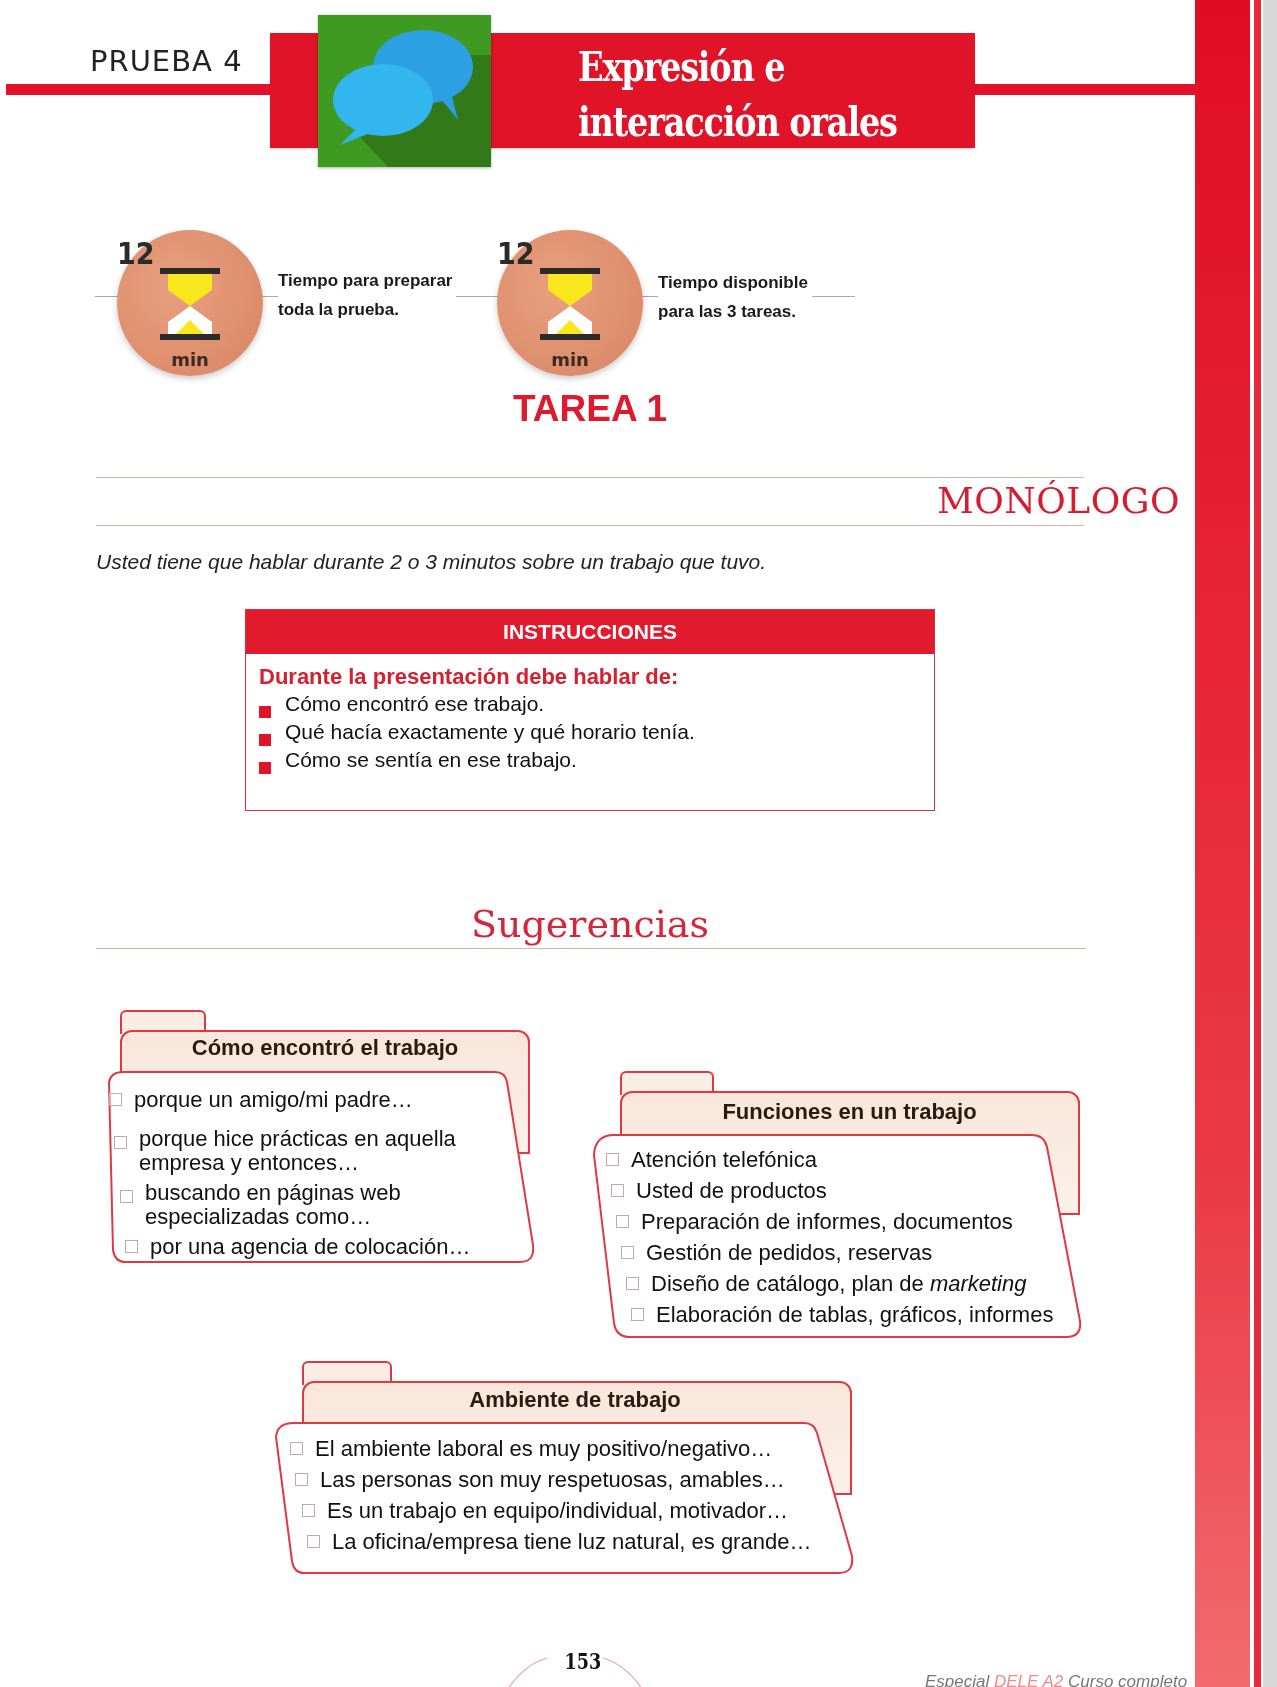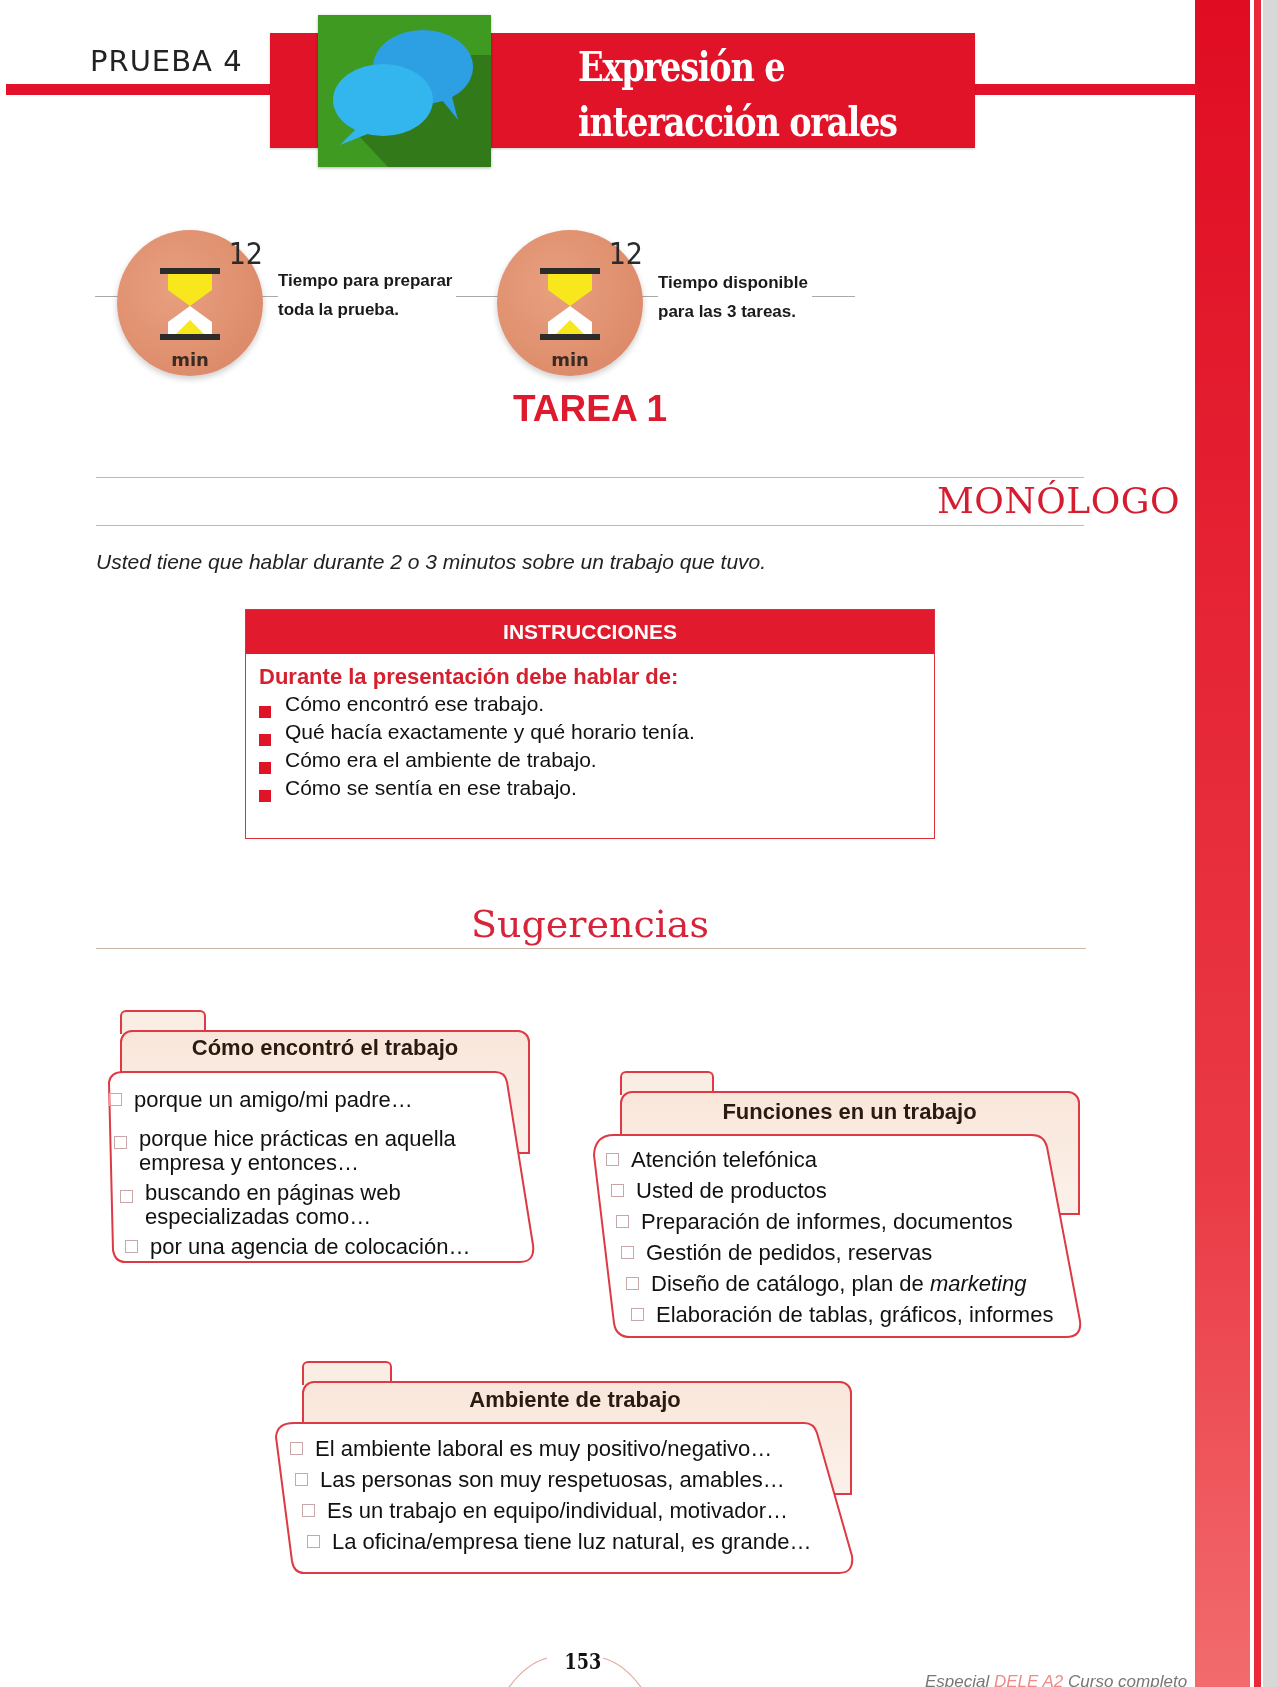--- a/index.html
+++ b/index.html
@@ -11,31 +11,31 @@
   .prueba{left:90px;top:44px;font-size:29px;letter-spacing:1px;color:#222;font-family:"DejaVu Sans",sans-serif;}
   .red-block{left:270px;top:33px;width:705px;height:115px;background:#e11328;box-shadow:0 1px 2px rgba(0,0,0,.2);}
   .green-sq{left:318px;top:15px;width:173px;height:152px;background:#3f9a22;overflow:hidden;box-shadow:0 1px 3px rgba(0,0,0,.3);}
   .title{left:578px;top:40px;color:#fff;font-family:"DejaVu Serif","Liberation Serif",serif;font-weight:bold;font-size:41px;line-height:55px;letter-spacing:-1.5px;transform:scaleX(.82);transform-origin:left top;white-space:nowrap;}
   .stripe{left:1195px;top:0;width:55px;height:1687px;background:linear-gradient(#e00c22,#ea3a46 70%,#f26b6d);}
   .stripe2{left:1254px;top:0;width:7px;height:1687px;background:#e9283a;}
   .edge{left:1263px;top:0;width:14px;height:1687px;background:#d8d8d8;}
   
   .tline{height:1px;background:#aaa;}
   .timer{width:146px;height:146px;border-radius:50%;background:radial-gradient(circle at 40% 40%,#e8a07f,#d98463);box-shadow:0 3px 6px rgba(0,0,0,.2);}
-  .timer .num{position:absolute;left:0;right:0;top:6px;text-align:right;font-weight:normal;font-size:30px;color:#2a2a2a;font-family:"DejaVu Sans Condensed","DejaVu Sans",sans-serif;}
+  .timer .num{position:absolute;left:0;right:0;top:6px;text-align:left;font-weight:bold;font-size:30px;color:#2a2a2a;font-family:"DejaVu Sans Condensed","DejaVu Sans",sans-serif;}
   .timer .min{position:absolute;left:0;right:0;bottom:6px;text-align:center;font-weight:bold;font-size:18px;color:#3a2a22;}
   .timer svg{position:absolute;left:43px;top:38px;}
   .ttext{font-size:17px;font-weight:bold;line-height:29px;color:#1a1a1a;font-family:"Liberation Sans",sans-serif;}
   
   .tarea{left:0;width:1180px;top:388px;text-align:center;font-size:37px;font-weight:bold;color:#de1b2e;font-family:"Liberation Sans",sans-serif;}
   .hr{height:1px;background:#c9b7a8;}
   .mono{left:0;width:1180px;top:480px;text-align:right;font-size:36px;color:#d51d30;font-family:"DejaVu Serif","Liberation Serif",serif;letter-spacing:.5px;}
   .intro{left:96px;top:550px;font-size:21px;font-style:italic;color:#222;font-family:"Liberation Sans",sans-serif;}
   
-  .instr{left:245px;top:609px;width:690px;height:230px;border:1.5px solid #d9303c;box-sizing:border-box;background:#fff;}
+  .instr{left:245px;top:609px;width:690px;height:202px;border:1.5px solid #d9303c;box-sizing:border-box;background:#fff;}
   .instr-head{height:44px;background:#e11a2d;color:#fff;font-weight:bold;text-align:center;font-size:21px;line-height:44px;font-family:"Liberation Sans",sans-serif;}
   .instr-lead{margin:10px 0 0 13px;color:#d5202f;font-weight:bold;font-size:22px;font-family:"Liberation Sans",sans-serif;}
   .instr ul{list-style:none;margin:0;padding:0 0 0 13px;}
   .instr li{font-size:21px;line-height:28px;font-family:"Liberation Sans",sans-serif;color:#111;display:flex;align-items:flex-end;}
   .sq{display:inline-block;width:12px;height:12px;background:#e01428;margin-right:14px;}
   .sug{left:0;width:1180px;top:902px;text-align:center;font-size:38px;color:#d8243a;font-family:"DejaVu Serif","Liberation Serif",serif;}
   
   .folder{position:absolute;}
   .folder .tab{position:absolute;background:#faeee4;border:2px solid #dd3a45;border-bottom:none;border-radius:6px 6px 0 0;}
   .folder .back{position:absolute;background:linear-gradient(#f9e6da,#fbf1ea);border:2px solid #dd3a45;border-radius:12px 12px 0 0;}
@@ -120,24 +120,20 @@
     <li>
         <span class="sq"></span>
         <span>Cómo encontró ese trabajo.</span>
       </li>
     <li>
         <span class="sq"></span>
         <span>Qué hacía exactamente y qué horario tenía.</span>
       </li>
     <li>
         <span class="sq"></span>
-        <span>Cómo era el ambiente de trabajo.</span>
-      </li>
-    <li>
-        <span class="sq"></span>
         <span>Cómo se sentía en ese trabajo.</span>
       </li>
   </ul>
 </div>
 
 <div class="abs sug">Sugerencias</div>
 <div class="abs hr" style="left:96px;top:948px;width:990px;"></div>
 
 <div class="folder" style="left:95px;top:1010px;width:440px;height:255px;">
   <div class="tab" style="left:25px;top:0;width:82px;height:22px;"></div>

